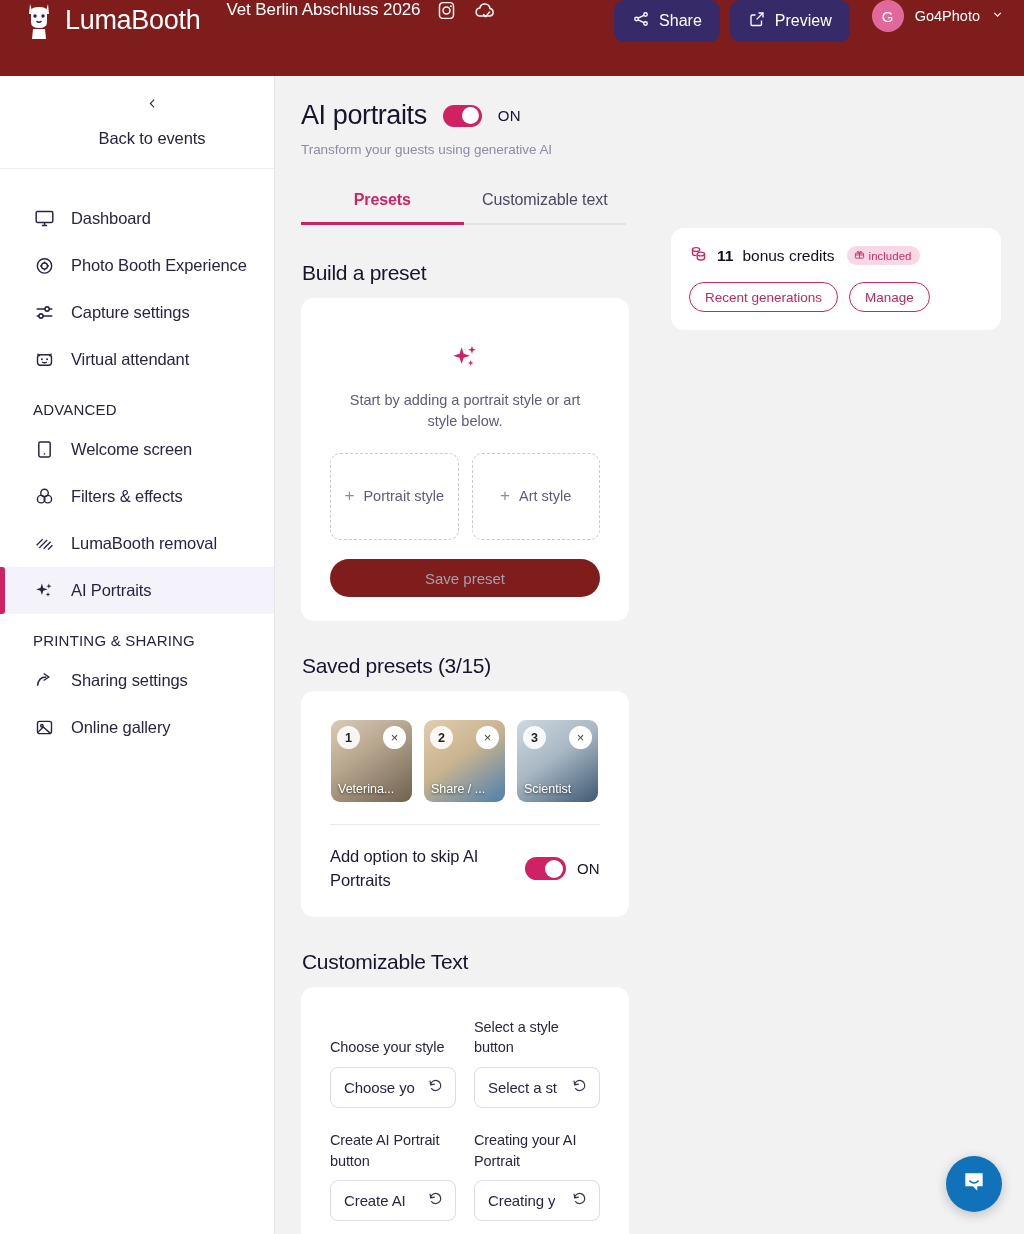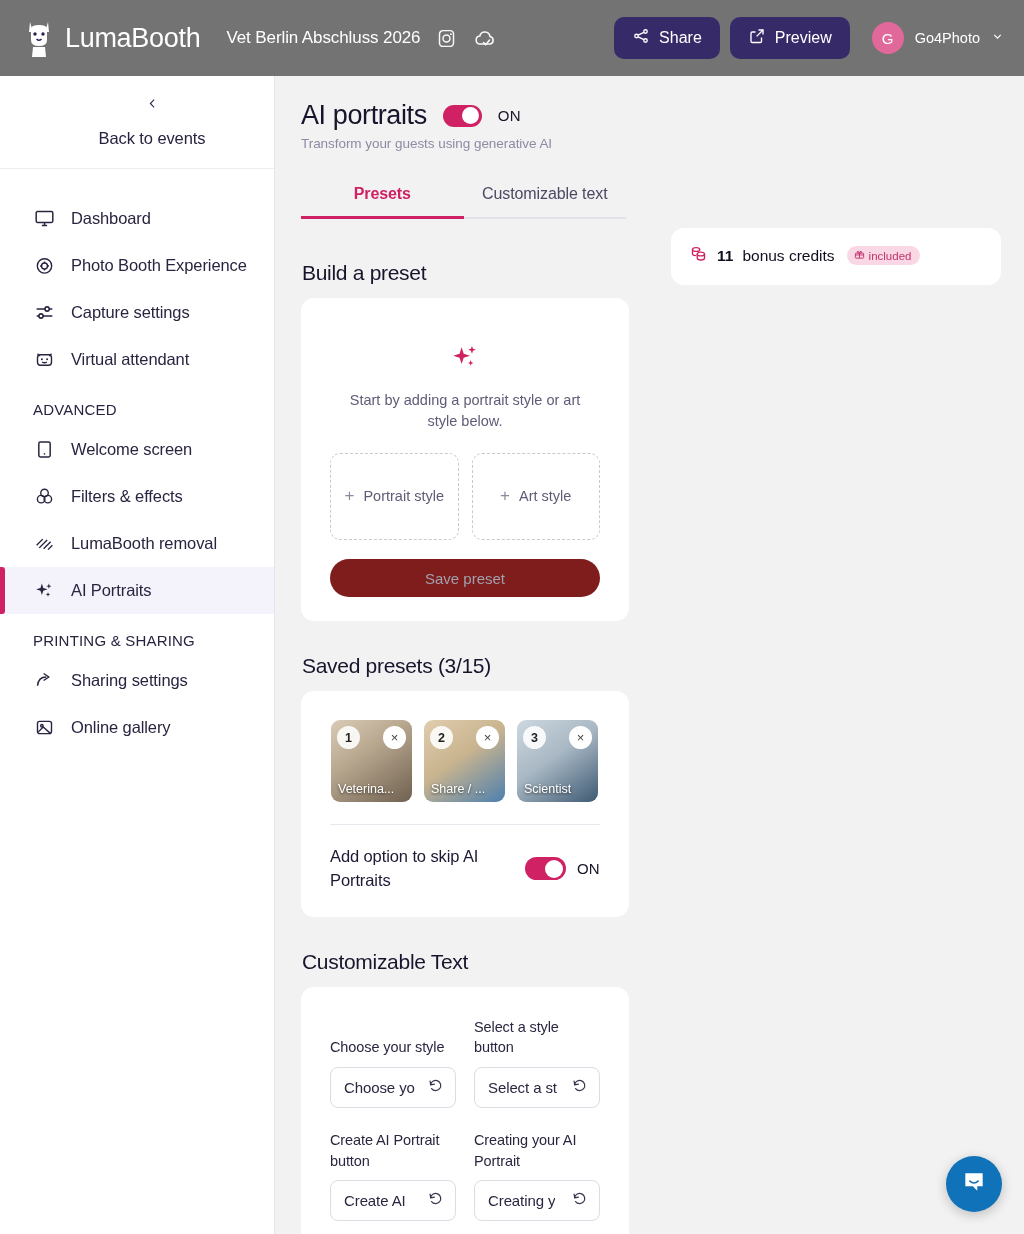--- a/index.html
+++ b/index.html
@@ -6,22 +6,22 @@
   html, body {
     width: 1024px; height: 1234px;
     font-family: "Liberation Sans", sans-serif;
     background: #f2f2f3;
     overflow: hidden;
   }
   .app { position: relative; width: 1024px; height: 1234px; }
 
   
   .topbar {
-    height: 76px; background: #737373; color: #fff;
-    display: flex; align-items: center; padding: 0 20px 0 22px;
+    height: 76px; background: #7f1d1d; color: #fff;
+    display: flex; align-items: flex-start; padding: 0 20px 0 22px;
     position: relative; z-index: 20;
   }
   .logo-wrap { display: flex; align-items: center; gap: 9px; }
   .logo-mark { width: 34px; height: 40px; flex: none; }
   .logo-text {
     font-size: 27px; letter-spacing: -0.3px; color: #fff; font-weight: 400;
   }
   .event-name {
     margin-left: 26px; font-size: 17px; color: #fff; letter-spacing: -0.1px;
   }
@@ -72,21 +72,21 @@
   }
 
   
   .main {
     position: absolute; left: 275px; top: 76px; right: 0; bottom: 0;
     overflow: hidden; background: #f2f2f3;
   }
   .page-head { padding: 24px 0 0 26px; }
   .title-row { display: flex; align-items: center; gap: 16px; }
   .page-title { font-size: 27px; color: #19142b; letter-spacing: -0.4px; }
-  .page-sub { font-size: 13.5px; color: #8e8ba3; margin-top: 5px; letter-spacing: -0.05px;}
+  .page-sub { font-size: 13.5px; color: #8e8ba3; margin-top: 11px; letter-spacing: -0.05px;}
 
   .toggle {
     width: 39px; height: 22px; border-radius: 11px; background: #cf2163;
     position: relative; cursor: pointer; flex: none;
   }
   .toggle .knob {
     position: absolute; top: 2.5px; right: 2.5px;
     width: 17px; height: 17px; border-radius: 50%; background: #fff;
   }
   .toggle-label { font-size: 15px; color: #19142b; letter-spacing: .3px; }
@@ -551,20 +551,24 @@
             <svg width="11" height="11" viewBox="0 0 24 24" fill="none" stroke="#c2336c" stroke-width="2">
               <rect x="3" y="9" width="18" height="11" rx="1.4"></rect>
                 <path d="M3 13h18M12 9v11"></path>
               <path d="M12 9 C12 6 9 4 7.5 5.5 C6 7 9 9 12 9 Z"></path>
                 <path d="M12 9 C12 6 15 4 16.5 5.5 C18 7 15 9 12 9 Z"></path>
             </svg>
           </span>
           <span>included</span>
         </span>
       </div>
+      <div class="credit-btns">
+        <button class="ghost-btn">Recent generations</button>
+        <button class="ghost-btn">Manage</button>
+      </div>
     </div>
 
     <div class="chat-fab">
       <span>
         <svg width="26" height="26" viewBox="0 0 24 24">
           <path d="M4 4 h16 v12 h-5 l0 4 l-4 -4 H4 Z" fill="#fff"></path>
           <path d="M8.2 11.2 Q12 14.6 15.8 11.2" stroke="#1072b8" stroke-width="1.5" fill="none" stroke-linecap="round"></path>
         </svg>
       </span>
     </div>

